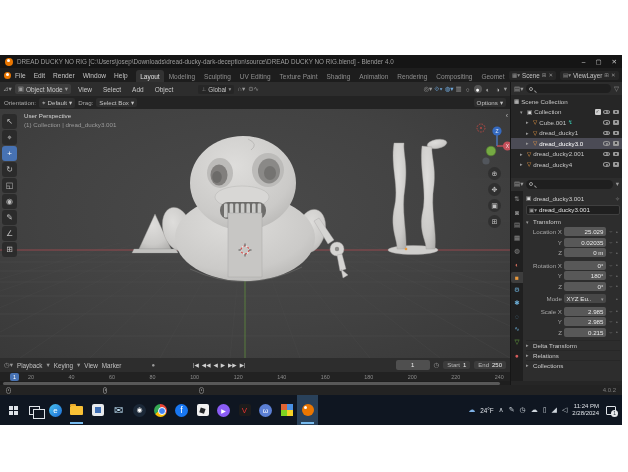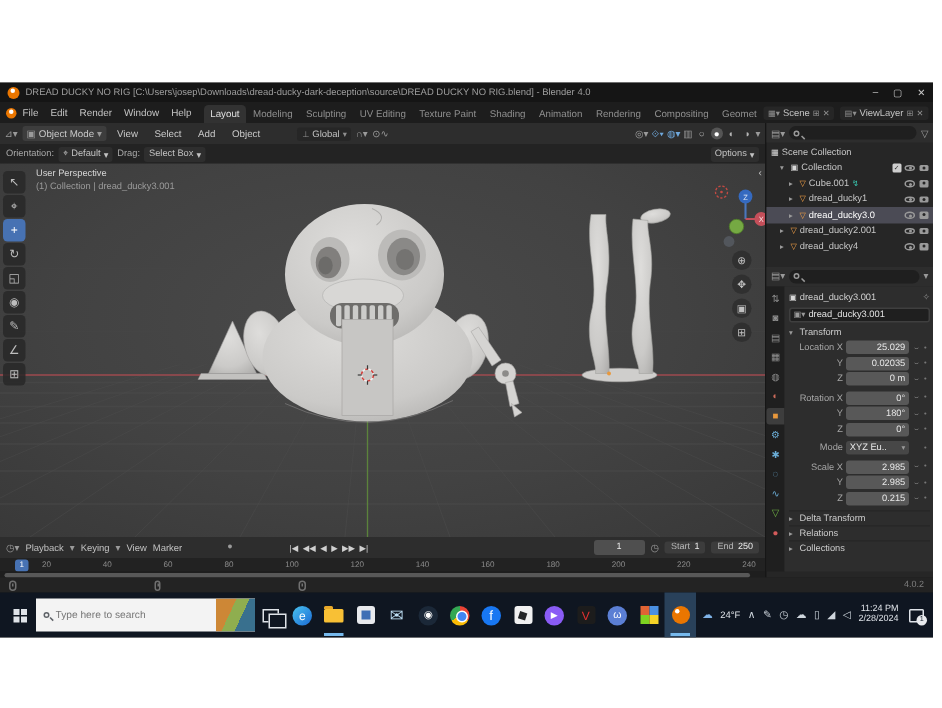--- a/index.html
+++ b/index.html
@@ -640,25 +640,20 @@
 
   <div class="taskbar">
     <span class="tb-start">
       <span class="winlogo">
             <span></span>
             <span></span>
             <span></span>
             <span></span>
           </span>
     </span>
-    <span class="tb-search">
-      <span class="i-search"></span>
-      <input placeholder="Type here to search" style="">
-      <span class="sthumb"></span>
-    </span>
     <span class="tb-icon">
           <span class="taskview"></span>
         </span>
     <span class="tb-icon">
           <span class="cir" style="background:linear-gradient(135deg,#49c3f0,#1b6ad4)">e</span>
         </span>
     <span class="tb-icon open">
           <span class="folder"></span>
         </span>
     <span class="tb-icon">

